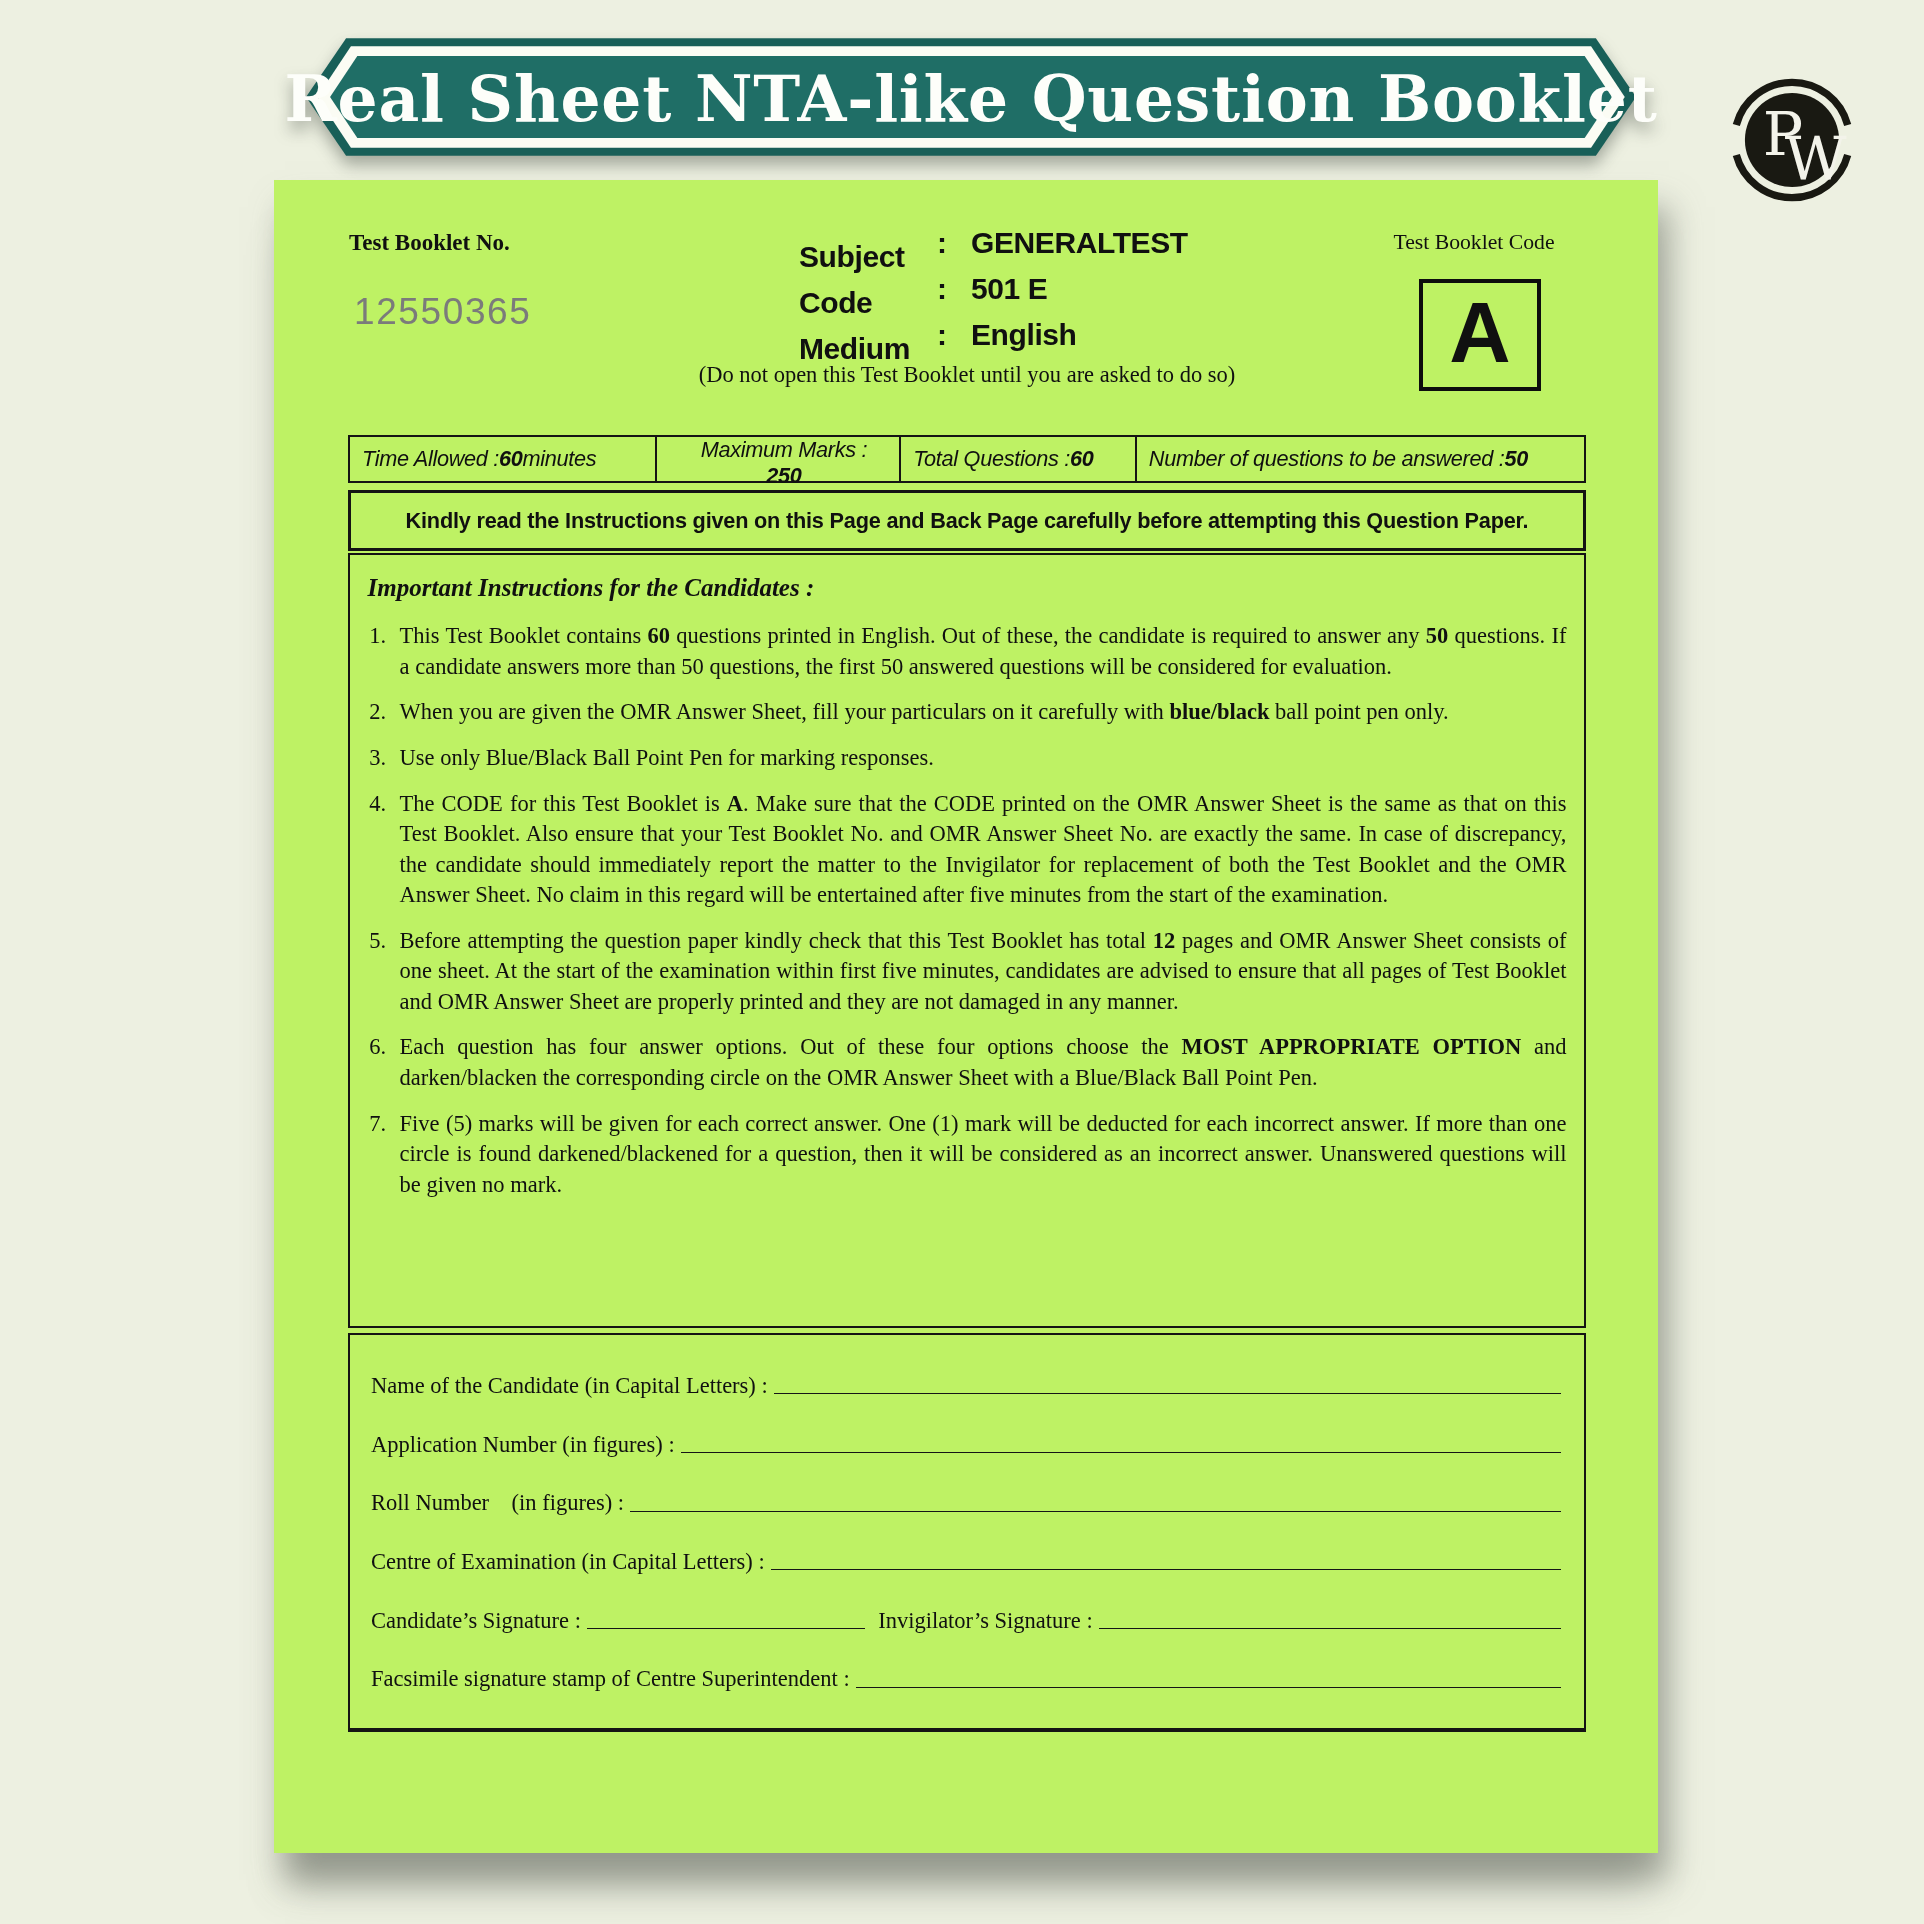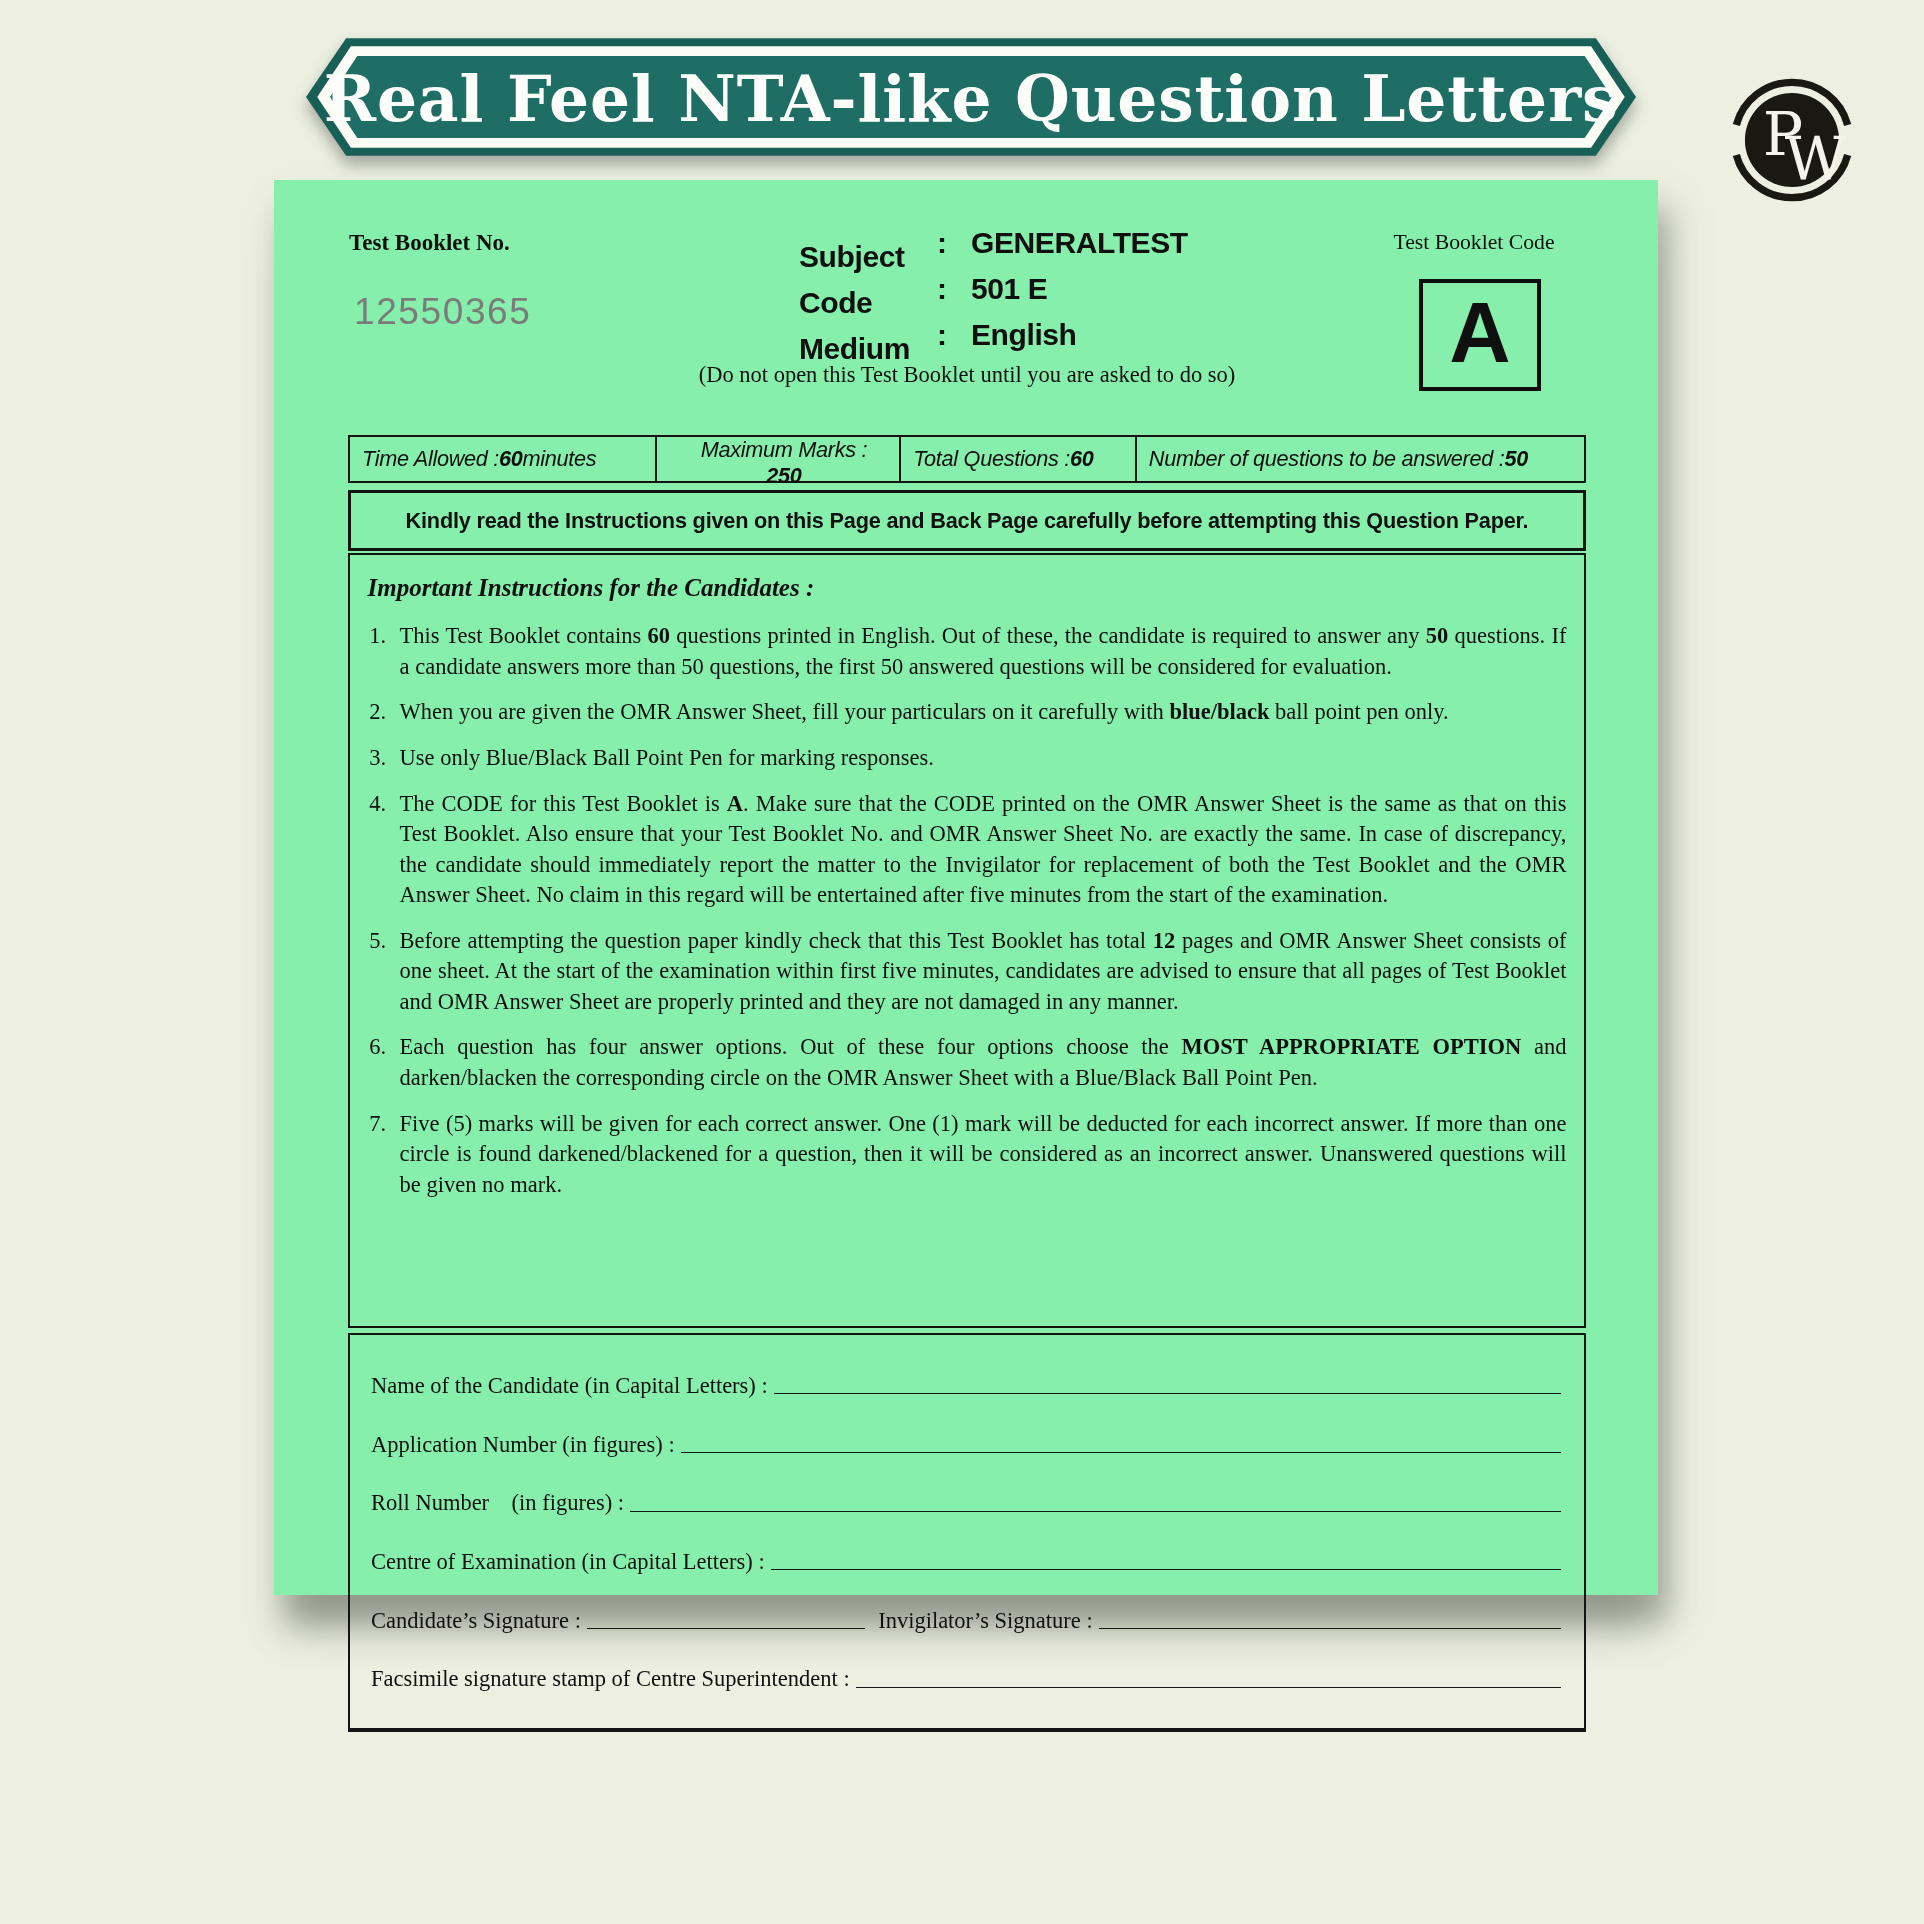--- a/index.html
+++ b/index.html
@@ -28,22 +28,22 @@
 
   
   .pw-logo { position:absolute; left:1723px; top:71px; width:138px; height:138px; }
   .pw-logo text {
     font-family:"DejaVu Serif","Liberation Serif",serif;
     fill:#f3f3ea;
   }
 
   
   .page {
-    position:absolute; left:274px; top:180px; width:1384px; height:1415px;
-    background:#86efac;
+    position:absolute; left:274px; top:180px; width:1384px; height:1673px;
+    background:#bef264;
     box-shadow:11.2px 27px 30.5px rgba(105,112,100,.55), 0 48px 37px -14.4px rgba(120,126,115,.35);
   }
   .abs { position:absolute; }
 
   .booklet-no-label { left:75px; top:50px; font-size:23px; font-weight:bold; }
   .booklet-no-value {
     left:80px; top:111px;
     font-family:"Liberation Sans","DejaVu Sans",sans-serif;
     font-size:37px; color:#7b7b7b; letter-spacing:1.6px;
   }
@@ -105,21 +105,21 @@
 </style>
 </head>
 <body>
 
 <div class="banner">
   <svg viewBox="0 0 1658 154" preserveAspectRatio="none">
     <polygon points="0,77 50,4 1608,4 1658,77 1608,150 50,150" fill="#185f58"></polygon>
     <polygon points="14,77 56,14 1602,14 1644,77 1602,140 56,140" fill="#fbfcf4"></polygon>
     <polygon points="30,77 64,26 1594,26 1628,77 1594,128 64,128" fill="#1f6e66"></polygon>
   </svg>
-  <span class="banner-title">Real Feel NTA-like Question Letters</span>
+  <span class="banner-title">Real Sheet NTA-like Question Booklet</span>
 </div>
 
 <svg class="pw-logo" viewBox="0 0 170 170">
   <path d="M 153.6,66.6 A 71,71 0 0 0 16.4,66.6" fill="none" stroke="#191912" stroke-width="9"></path>
   <path d="M 16.4,103.4 A 71,71 0 0 0 153.6,103.4" fill="none" stroke="#191912" stroke-width="9"></path>
   <circle cx="85" cy="85" r="58" fill="#191912"></circle>
   <text x="49" y="103" font-size="74">P</text>
   <text x="76" y="134" font-size="74">W</text>
 </svg>
 

